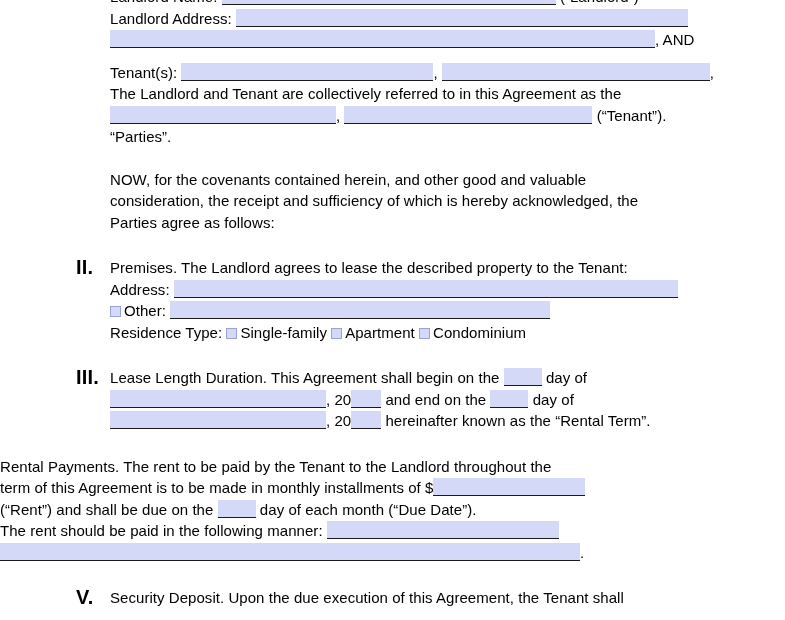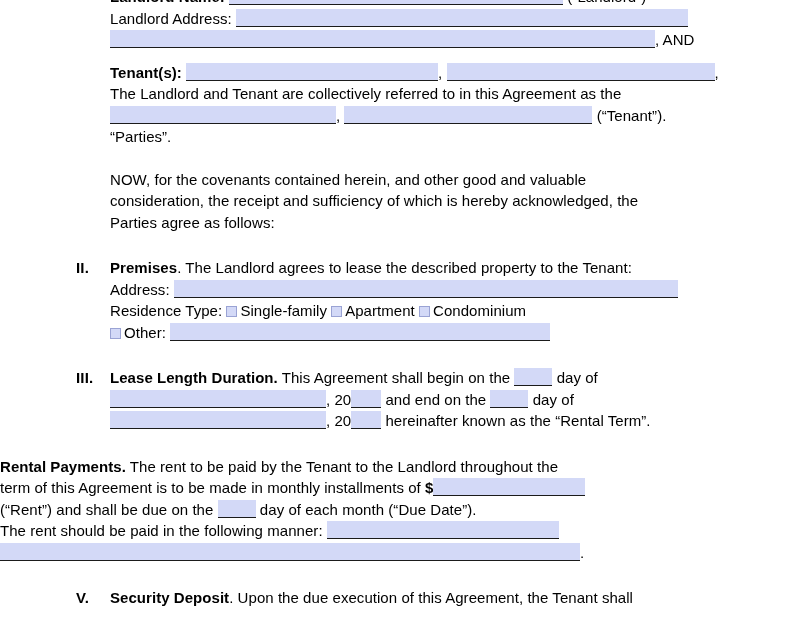--- a/index.html
+++ b/index.html
@@ -34,21 +34,21 @@
   
   .clause {
     display: flex;
     align-items: flex-start;
   }
   .numeral {
     width: 110px;
     flex: 0 0 110px;
     padding-left: 76px;
     box-sizing: border-box;
-    font-size: 15px;
+    font-size: 20px;
     font-weight: bold;
     line-height: 21.5px;
     letter-spacing: 0.2px;
   }
   .body-col {
     flex: 1 1 auto;
     padding-right: 0;
   }
 
   
@@ -57,21 +57,21 @@
     padding-right: 8px;
   }
 
   .line {
     font-size: 15px;
     line-height: 21.5px;
     white-space: nowrap;
     letter-spacing: 0.05px;
   }
 
-  b, .b { font-weight: bold; }
+  b, .b { font-weight: normal; }
 
   .gap-sm { height: 11px; }
   .gap-md { height: 21px; }
   .gap-lg { height: 24px; }
 
   
   .fld {
     display: inline-block;
     background: #d3d9f7;
     border-bottom: 1.6px solid #1b1b1b;
@@ -154,30 +154,30 @@
           <span class="b">Premises</span><span>.  The Landlord agrees to lease the described property to the Tenant:</span>
         </div>
 
         <div class="line">
           <span>Address:</span>
           <span class="fld" style="width:504px"></span>
         </div>
 
 
         <div class="line">
+          <span class="cbox"></span><span>Other:</span>
+          <span class="fld" style="width:380px"></span>
+        </div>
+
+        <div class="line">
           <span>Residence Type:</span>
           <span class="cbox"></span><span>Single-family</span>
           <span class="cbox"></span><span>Apartment</span>
           <span class="cbox"></span><span>Condominium</span>
         </div>
-
-        <div class="line">
-          <span class="cbox"></span><span>Other:</span>
-          <span class="fld" style="width:380px"></span>
-        </div>
       </div>
     </div>
 
     <div class="gap-lg"></div>
 
     <div class="clause">
       <div class="numeral">III.</div>
       <div class="body-col">
 
         <div class="line">

